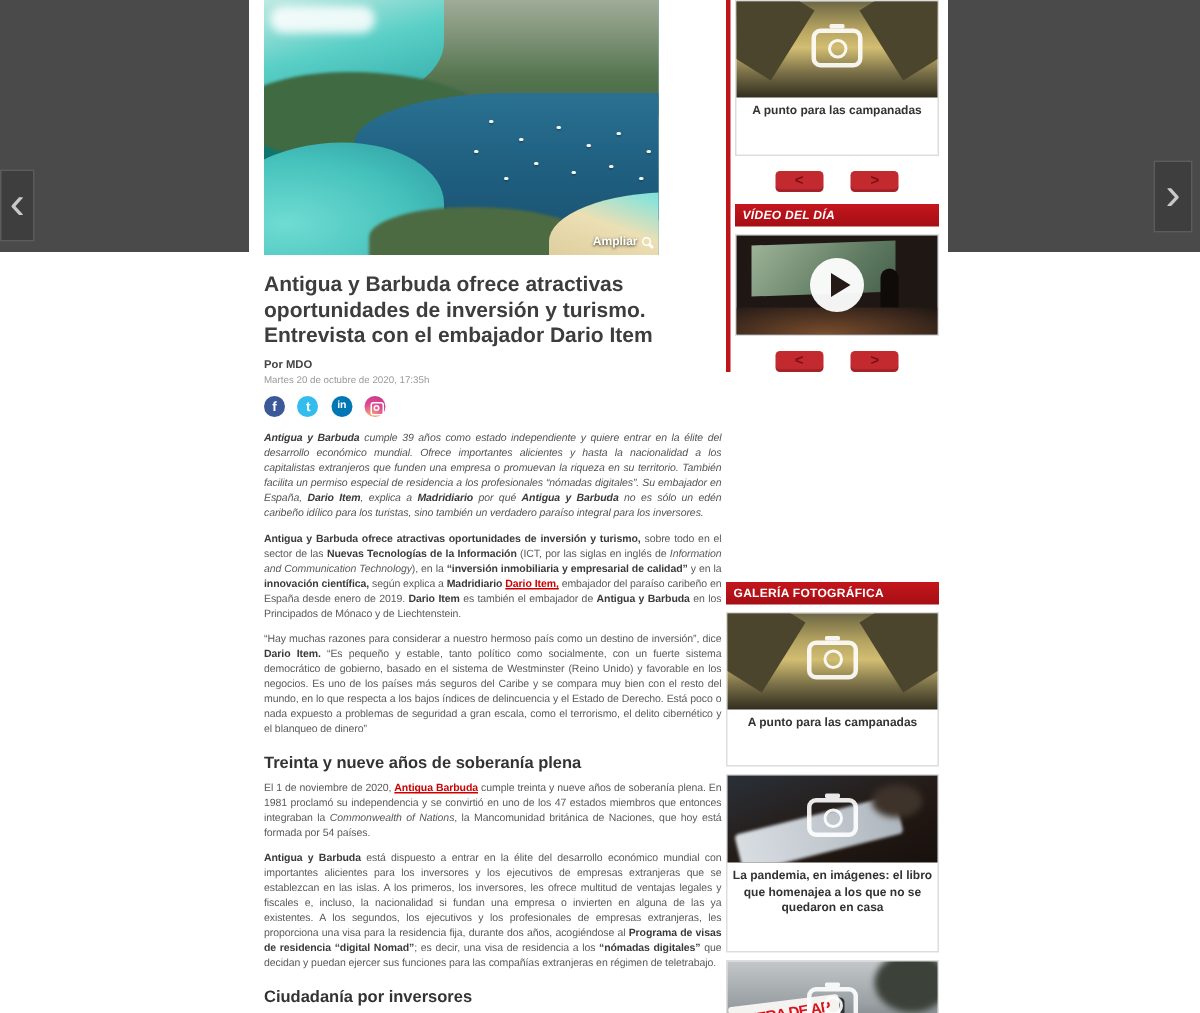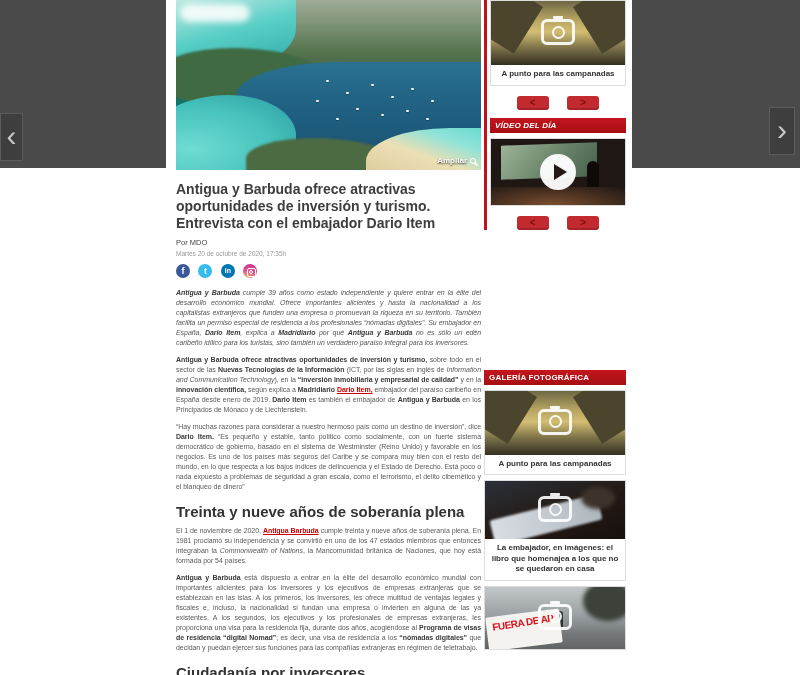--- a/index.html
+++ b/index.html
@@ -15,21 +15,21 @@
     color:#c9c9c9; font-size:30px; font-weight:200; line-height:44px; text-align:center; cursor:pointer; }
   .side-arrow.left  { left:0;   top:113; top:113px; width:23px; height:48px; }
   .side-arrow.right { left:769px; top:107px; width:26px; height:48px; }
 
   
   .content { position:absolute; left:166px; top:0; width:466px; height:675px; background:#fff; }
 
   
   .article-col { position:absolute; left:10px; top:0; width:305px; }
 
-  .hero { position:relative; width:305px; height:170px; overflow:hidden; background:#0f766e; }
+  .hero { position:relative; width:263px; height:170px; overflow:hidden; background:#0f766e; }
   .hero .hills   { position:absolute; left:-10px; top:-8px; width:330px; height:95px;
       background:linear-gradient(180deg,#a9b3a2 0%,#84977c 30%,#56754f 62%,#3c6147 100%);
       border-radius:0 0 45% 40%; filter:blur(1px); }
   .hero .far-sea { position:absolute; left:0; top:0; width:120px; height:70px;
       background:linear-gradient(165deg,#bfe9e2 0%,#59cfc6 45%,#2fa8a6 100%); border-radius:0 0 60% 0; }
   .hero .cloud   { position:absolute; left:4px; top:4px; width:70px; height:18px; background:rgba(255,255,255,.85);
       border-radius:10px; filter:blur(3px); }
   .hero .headland{ position:absolute; left:-20px; top:48px; width:170px; height:60px; background:#3f6a42;
       border-radius:50% 60% 45% 55%; filter:blur(1px); }
   .hero .bay     { position:absolute; left:60px; top:62px; width:260px; height:85px;
@@ -45,53 +45,53 @@
   .hero .boats span { position:absolute; width:3px; height:2px; background:#f4f6f2; border-radius:1px;
       box-shadow:0 1px 1px rgba(0,0,0,.25); }
   .ampliar { position:absolute; right:5px; bottom:5px; color:#fff; font-size:8px; font-weight:bold;
       text-shadow:0 1px 2px rgba(0,0,0,.8); cursor:pointer; }
   .mag { display:inline-block; width:6px; height:6px; border:1.5px solid #fff; border-radius:50%;
       position:relative; vertical-align:-1px; margin-left:3px; }
   .mag::after { content:""; position:absolute; width:4px; height:1.5px; background:#fff;
       transform:rotate(45deg); right:-3px; bottom:-1px; }
 
   .a-title { margin-top:11px; font-size:14px; line-height:17px; font-weight:bold; color:#3d3d3d; }
-  .a-byline { margin-top:6px; font-size:7.5px; font-weight:normal; color:#444; }
+  .a-byline { margin-top:6px; font-size:7.5px; font-weight:bold; color:#444; }
   .a-date { margin-top:3px; font-size:6.5px; color:#9a9a9a; }
 
   .social-row { margin-top:7px; height:15px; }
   .s-ic { display:inline-block; width:14px; height:14px; border-radius:50%; margin-right:4px;
       color:#fff; font-size:9px; font-weight:bold; text-align:center; line-height:14px; cursor:pointer;
       vertical-align:top; }
   .s-fb { background:#3b5998; }
   .s-tw { background:#33bcee; }
   .s-li { background:#0077b5; font-size:7px; }
   .s-ig { background:radial-gradient(circle at 30% 110%,#fdc468 0%,#df4996 55%,#c13584 100%); position:relative; }
   .s-ig::before { content:""; position:absolute; left:3.5px; top:3.5px; width:7px; height:7px;
       border:1px solid #fff; border-radius:2px; }
   .s-ig::after { content:""; position:absolute; left:6px; top:6px; width:2px; height:2px;
       border:1px solid #fff; border-radius:50%; }
 
   .a-body { margin-top:9px; }
   .a-body p { font-size:7px; line-height:10px; letter-spacing:-0.05px; color:#5a5a5a;
       text-align:justify; margin-bottom:7px; }
   .a-body p.lead { font-style:italic; color:#555; }
-  .a-body h2 { font-size:15px; color:#333; margin:11px 0 6px 0; font-weight:bold; }
+  .a-body h2 { font-size:11px; color:#333; margin:11px 0 6px 0; font-weight:bold; }
   .a-body .b { font-weight:bold; color:#3a3a3a; }
   .a-body .i { font-style:italic; }
   .a-body a.link { color:#cc0000; font-weight:bold; text-decoration:underline; cursor:pointer; }
 
   
   .sidebar { position:absolute; left:318px; top:0; width:142px; }
   .sb-carousel-wrap { border-left:3px solid #c01318; padding-left:3px; }
 
   .sb-card { background:#fff; border:1px solid #ddd; }
   .sb-img { position:relative; overflow:hidden; }
   .sb-caption { text-align:center; font-size:8px; line-height:10.5px; font-weight:bold; color:#333;
-      padding:4px 3px 5px 3px; cursor:pointer; }
+      padding:4px 3px 23px 3px; cursor:pointer; }
 
   .btn-row { text-align:center; margin:6px 0 8px 0; }
   .c-btn { display:inline-block; width:32px; height:14px; background:#c22a30; border-radius:3px;
       color:#7c0f13; font-weight:bold; font-size:10px; line-height:13px; text-align:center;
       margin:0 7px; cursor:pointer; box-shadow:inset 0 -2px 0 rgba(0,0,0,.15); }
 
   .sb-header { background:linear-gradient(180deg,#c5161d 0%,#a50e14 100%); color:#fff;
       font-size:8px; font-weight:bold; font-style:italic; letter-spacing:.2px;
       padding:3px 0 3px 5px; margin-bottom:5px; }
 
@@ -243,21 +243,21 @@
           <div class="sb-img art-machinery" style="position:relative">
             <span class="cam-icon"></span>
           </div>
           <div class="sb-caption">A punto para las campanadas</div>
         </div>
 
         <div class="sb-card">
           <div class="sb-img art-pandemia" style="position:relative">
             <span class="cam-icon"></span>
           </div>
-          <div class="sb-caption">La embajador, en imágenes: el libro que homenajea a los que no se quedaron en casa</div>
+          <div class="sb-caption">La pandemia, en imágenes: el libro que homenajea a los que no se quedaron en casa</div>
         </div>
 
         <div class="sb-card">
           <div class="sb-img art-street" style="position:relative">
             <span class="tree"></span>
             <span class="moto"></span>
             <span class="banner">
                 <span>FUERA DE AP</span>
               </span>
             <span class="cam-icon"></span>

